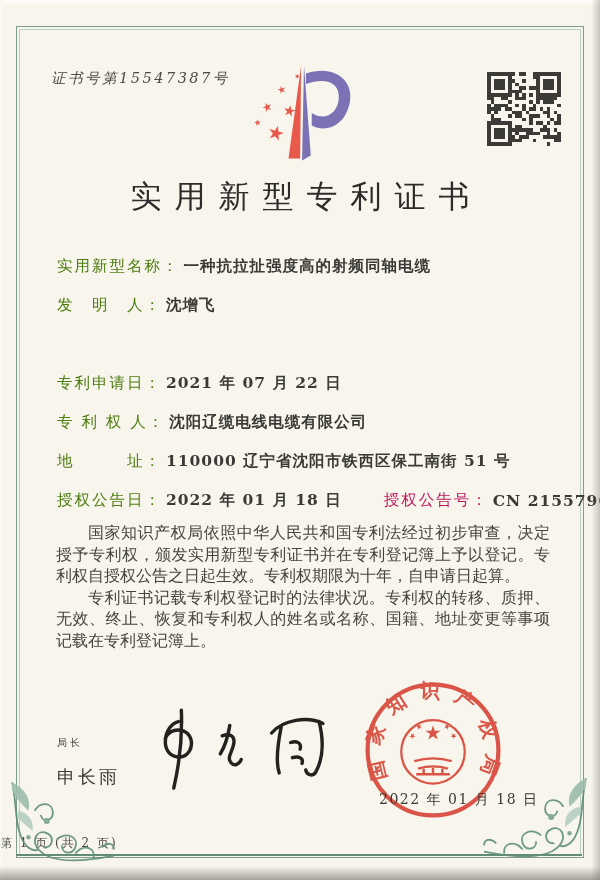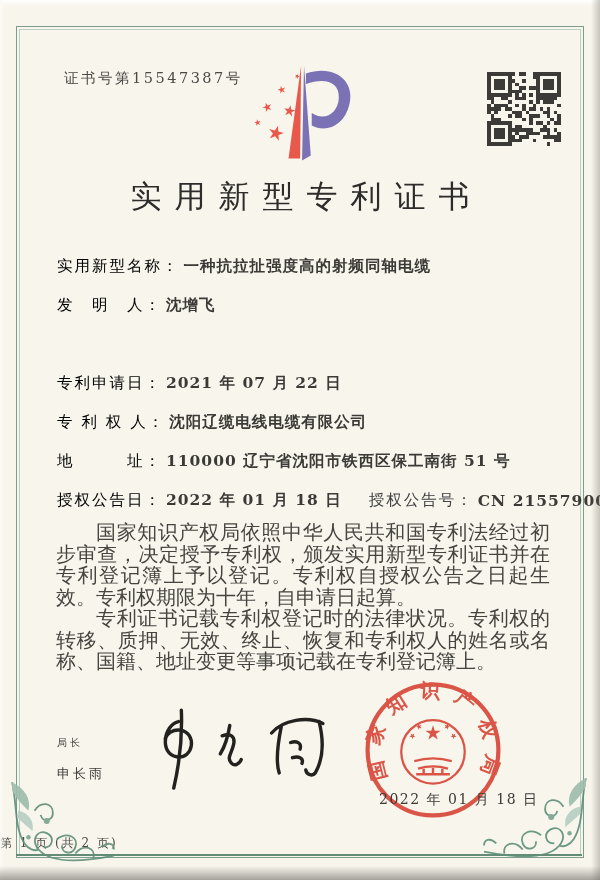--- a/index.html
+++ b/index.html
@@ -28,44 +28,44 @@
     border:1.6px solid #7d9c8b;z-index:1;
   }
   .frame-inner{position:absolute;left:2px;top:2px;right:2px;bottom:2px;border:1px solid #b9cfc2;}
   .frame-bottomline{position:absolute;left:16px;top:854px;width:566px;height:2px;background:#628c76;z-index:2;}
 
   .ornament{position:absolute;z-index:3;}
   .orn-left{left:4px;top:776px;width:112px;height:94px;}
   .orn-right{left:482px;top:772px;width:112px;height:94px;transform:scaleX(-1);}
 
   .cert-no{
-    position:absolute;left:64px;top:69px;
-    font-size:14.5px;letter-spacing:2.5px;color:#4c4a46;z-index:2;
+    position:absolute;left:51px;top:69px;
+    font-size:14.5px;letter-spacing:2.5px;color:#4c4a46;z-index:2;font-style:italic;
   }
   .logo{position:absolute;left:246px;top:58px;width:116px;height:112px;z-index:2;}
   .qr{position:absolute;left:487px;top:72px;width:74px;height:74px;z-index:2;shape-rendering:crispEdges;}
 
   .title{
     position:absolute;left:0;top:176px;width:100%;margin:0;
     text-align:center;font-size:31px;font-weight:400;color:#2e2c2a;
     letter-spacing:13px;text-indent:13px;z-index:2;
   }
 
   .fields{position:absolute;left:57px;top:247px;width:500px;z-index:2;}
   .row{height:39px;display:flex;align-items:center;font-size:15.5px;color:#3c3a36;white-space:nowrap;}
-  .lbl{letter-spacing:2px;color:#000000;}
+  .lbl{letter-spacing:2px;color:#4d7c0f;}
   .val{margin-left:4px;letter-spacing:1px;font-weight:bold;}
-  .lbl2{margin-left:27px;letter-spacing:2px;color:#404040;}
+  .lbl2{margin-left:42px;letter-spacing:2px;color:#be185d;}
 
   .paras{position:absolute;left:56px;top:522px;width:494px;z-index:2;
-    font-size:20px;line-height:21.5px;color:#46443f;text-align:justify;}
+    font-size:16px;line-height:21.5px;color:#46443f;text-align:justify;}
   .paras p{margin:0;text-indent:2em;}
 
   .issuer-title{position:absolute;left:57px;top:736px;font-size:10px;letter-spacing:3px;color:#3c3a36;z-index:2;}
-  .issuer-name{position:absolute;left:57px;top:765px;font-size:13px;letter-spacing:3px;color:#3c3a36;z-index:2;}
+  .issuer-name{position:absolute;left:57px;top:765px;font-size:18px;letter-spacing:3px;color:#3c3a36;z-index:2;}
   .signature{position:absolute;left:150px;top:703px;width:190px;height:98px;z-index:4;}
 
   .seal{position:absolute;left:362px;top:679px;width:142px;height:142px;z-index:5;
     mix-blend-mode:multiply;opacity:.92;}
   .seal-date{position:absolute;left:379px;top:791px;font-size:14px;letter-spacing:1.5px;
     color:#3b3935;z-index:6;}
 
   .footer{position:absolute;left:0;top:835px;width:100%;text-align:left;
     font-size:12px;letter-spacing:2px;color:#4a4844;z-index:2;}
 </style>

